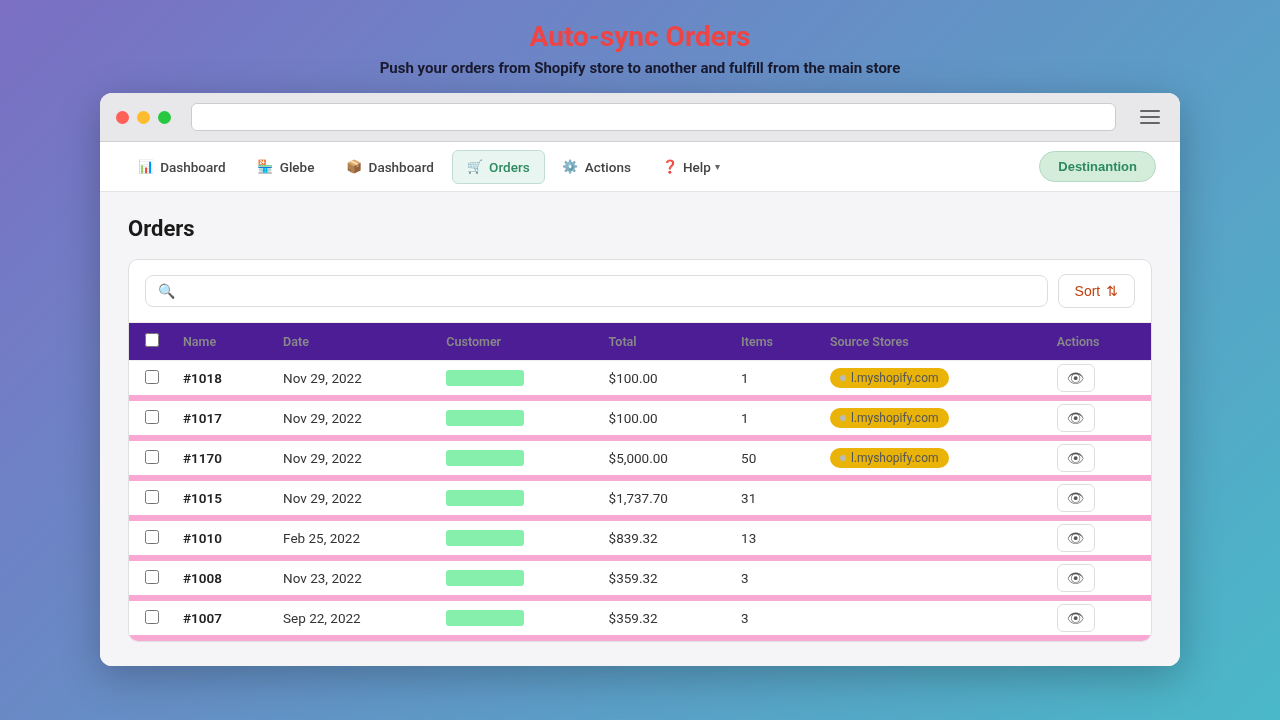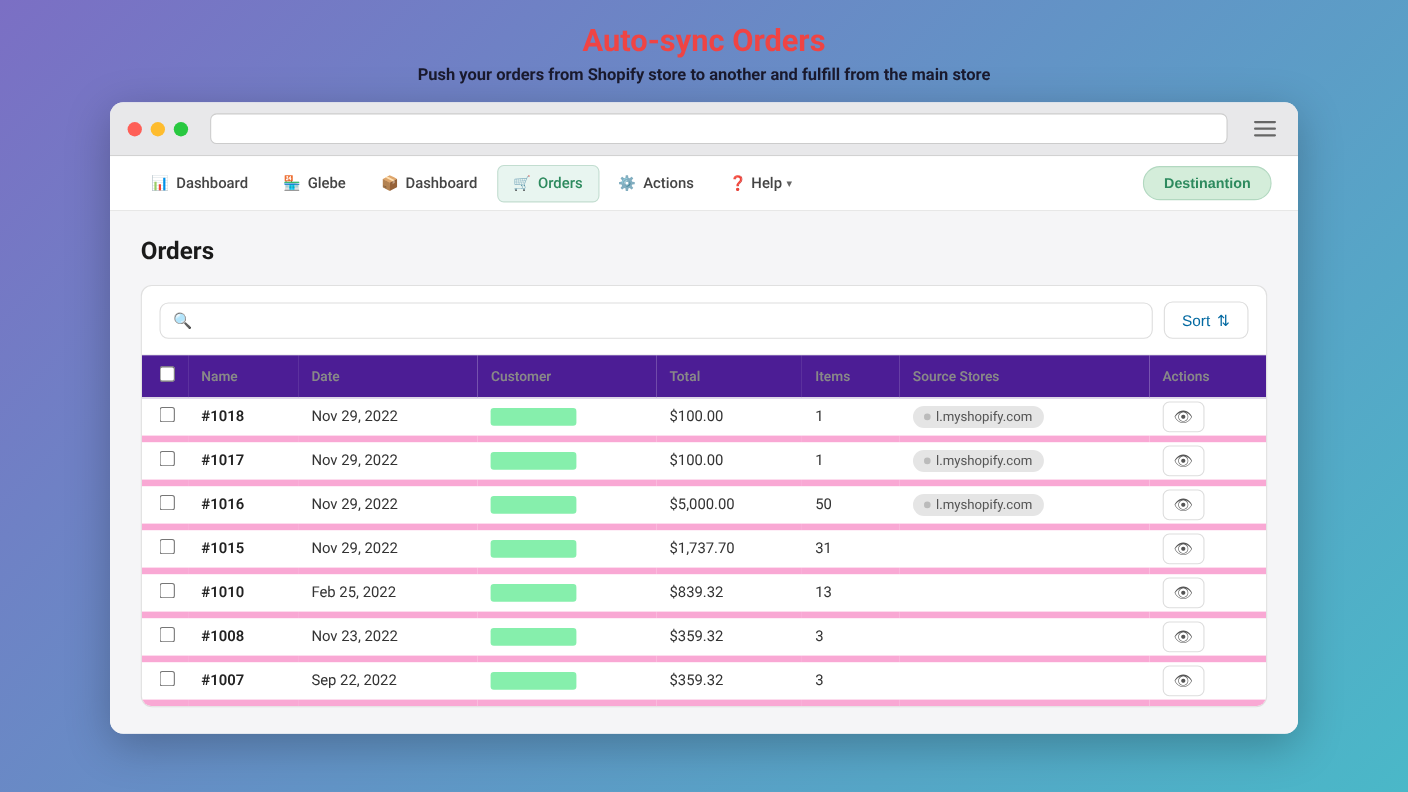--- a/index.html
+++ b/index.html
@@ -166,21 +166,21 @@
       display: flex;
       align-items: center;
       gap: 6px;
       padding: 8px 16px;
       border: 1px solid #ddd;
       border-radius: 8px;
       font-size: 14px;
       font-weight: 500;
       background: white;
       cursor: pointer;
-      color: #0369a1;
+      color: #c2410c;
     }
     table {
       width: 100%;
       border-collapse: collapse;
     }
     thead tr {
       border-bottom: 1px solid #eee;
     }
     th {
       padding: 10px 12px;
@@ -210,21 +210,21 @@
       padding: 2px 4px;
       font-size: 12px;
       display: inline-block;
       width: 78px;
       height: 16px;
     }
     .store-badge {
       display: inline-flex;
       align-items: center;
       gap: 5px;
-      background: #e5e5e5;
+      background: #eab308;
       border-radius: 20px;
       padding: 3px 10px;
       font-size: 12px;
       color: #555;
     }
     .store-dot {
       width: 6px;
       height: 6px;
       border-radius: 50%;
       background: #bbb;
@@ -370,21 +370,21 @@
                   <span>l.myshopify.com</span>
                 </span></td>
               <td>
                 <button class="view-btn">
                   <span class="eye-icon">👁</span>
                 </button>
               </td>
             </tr>
             <tr>
               <td class="check-col"><input type="checkbox" style=""></td>
-              <td class="order-num">#1016</td>
+              <td class="order-num">#1170</td>
               <td>Nov 29, 2022</td>
               <td><span class="customer-blurred">Emma Glebe</span></td>
               <td>$5,000.00</td>
               <td>50</td>
               <td><span class="store-badge">
                   <span class="store-dot"></span>
                   <span>l.myshopify.com</span>
                 </span></td>
               <td>
                 <button class="view-btn">

